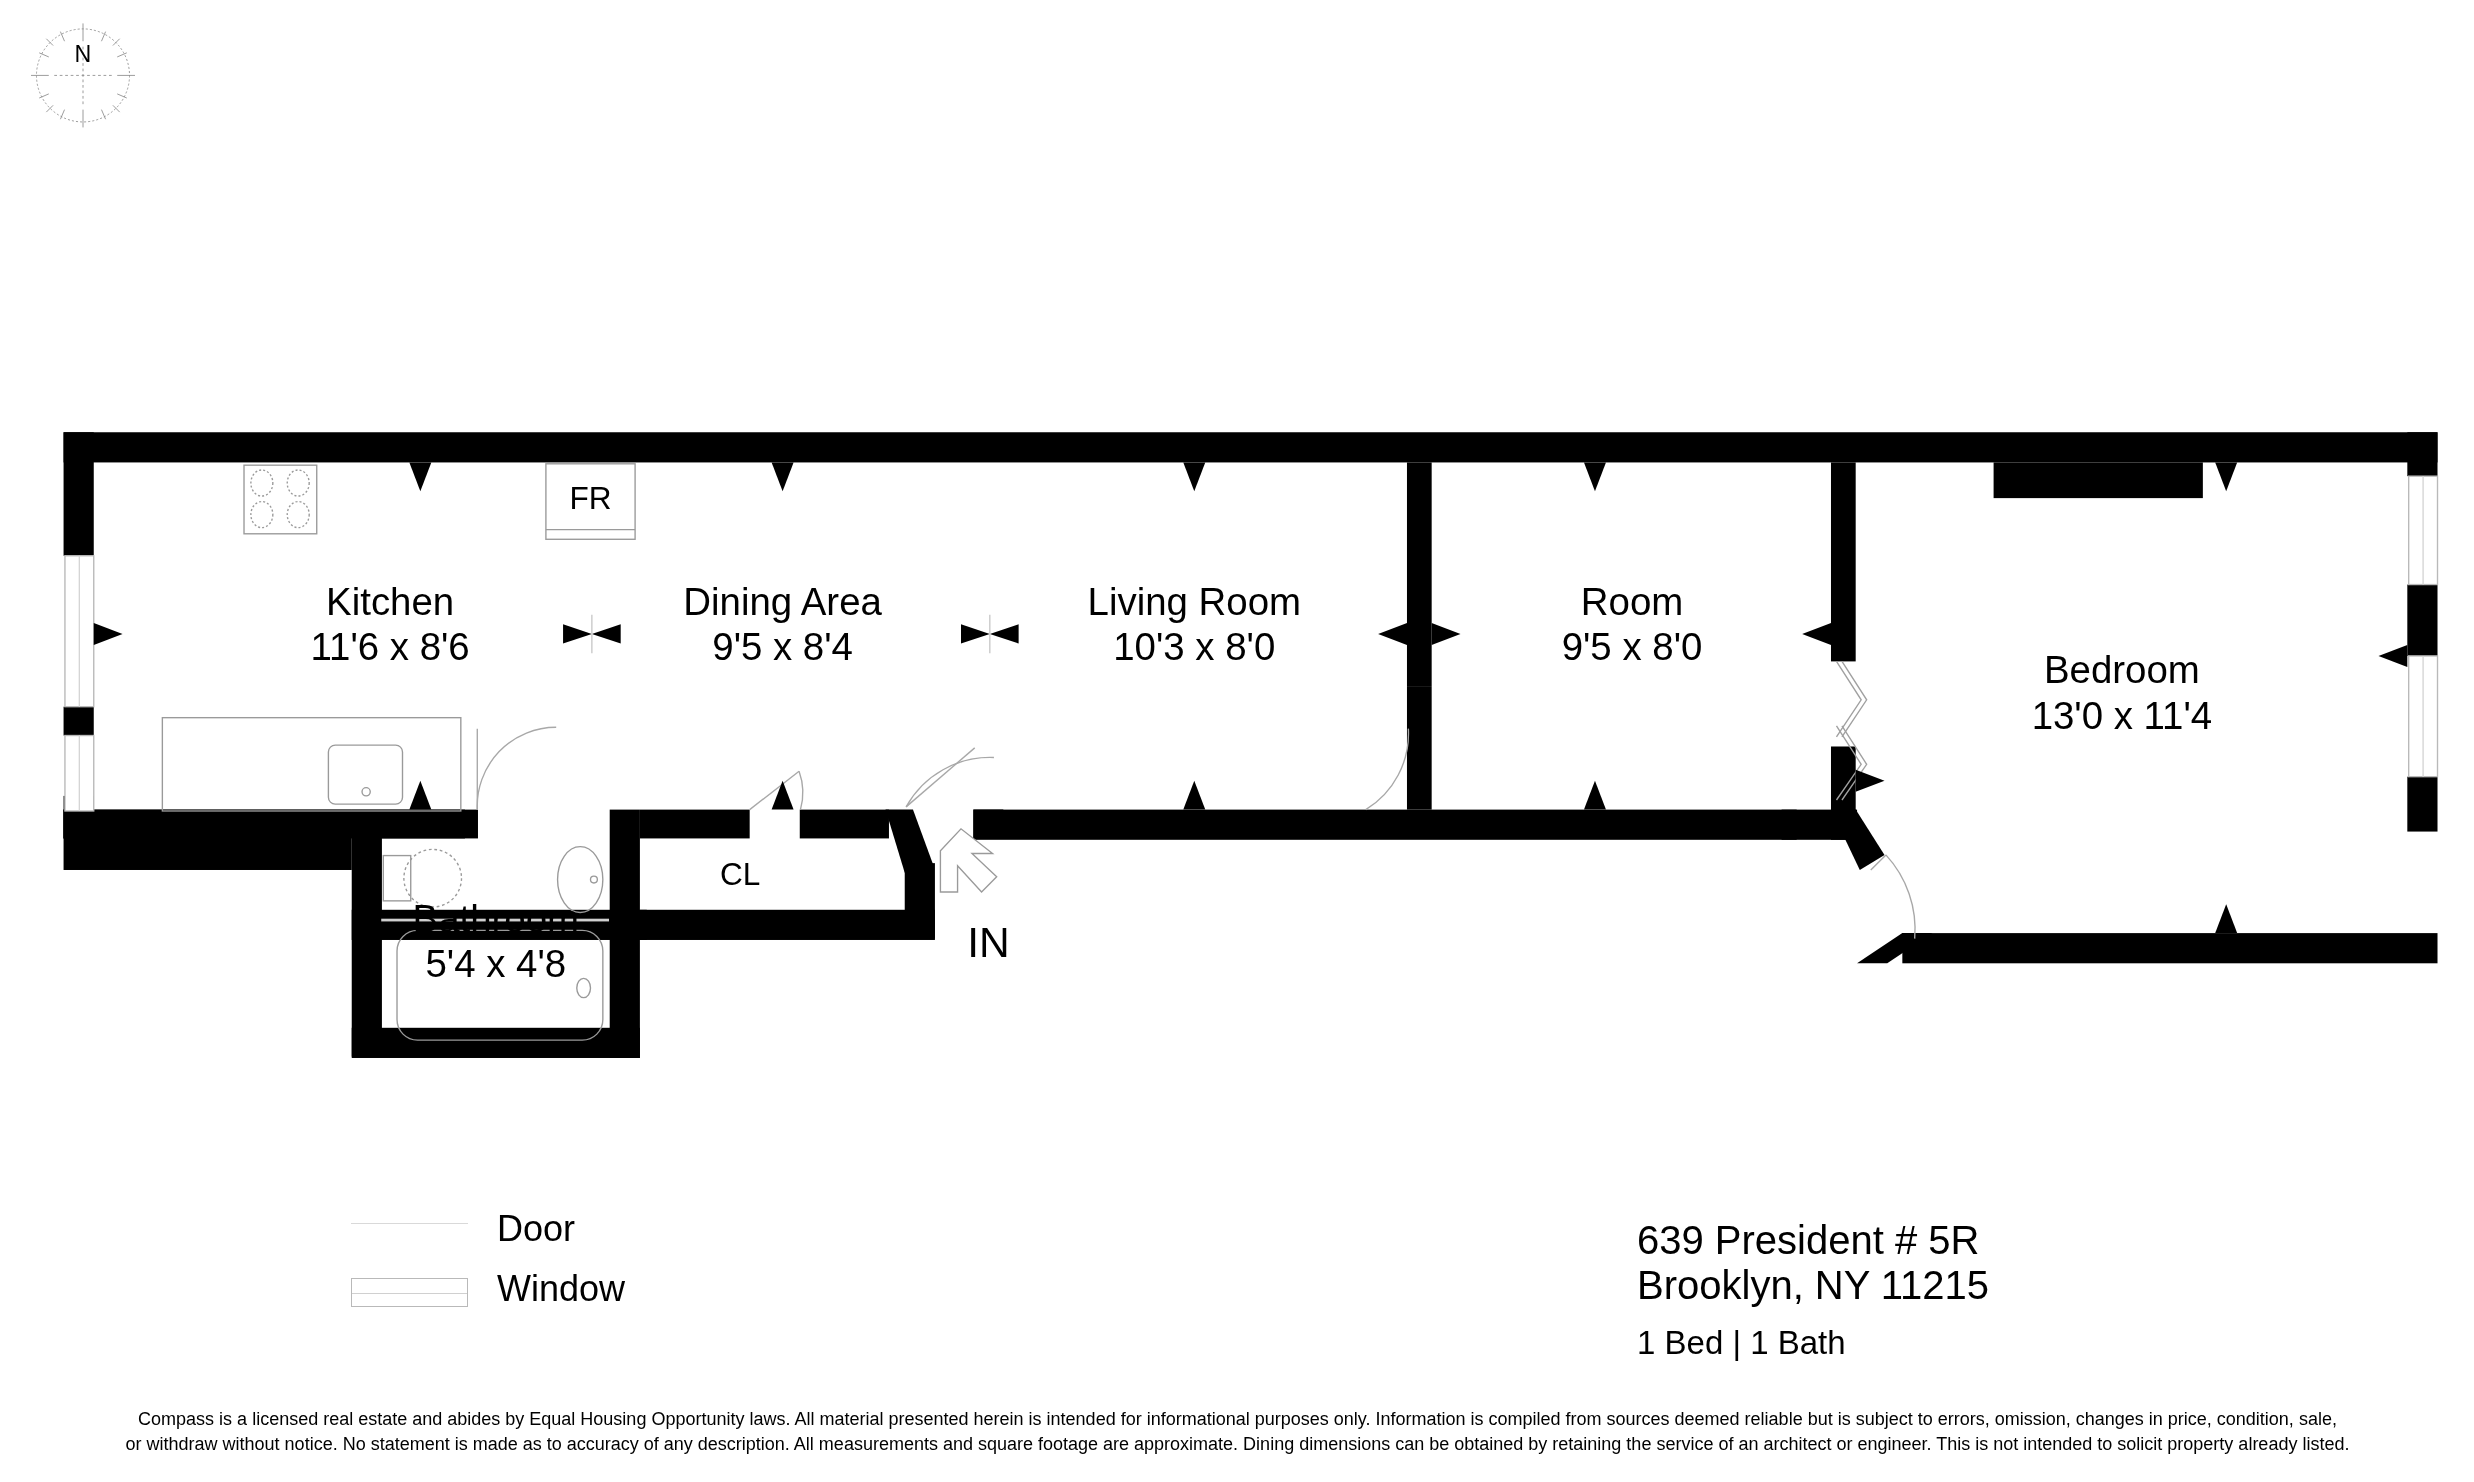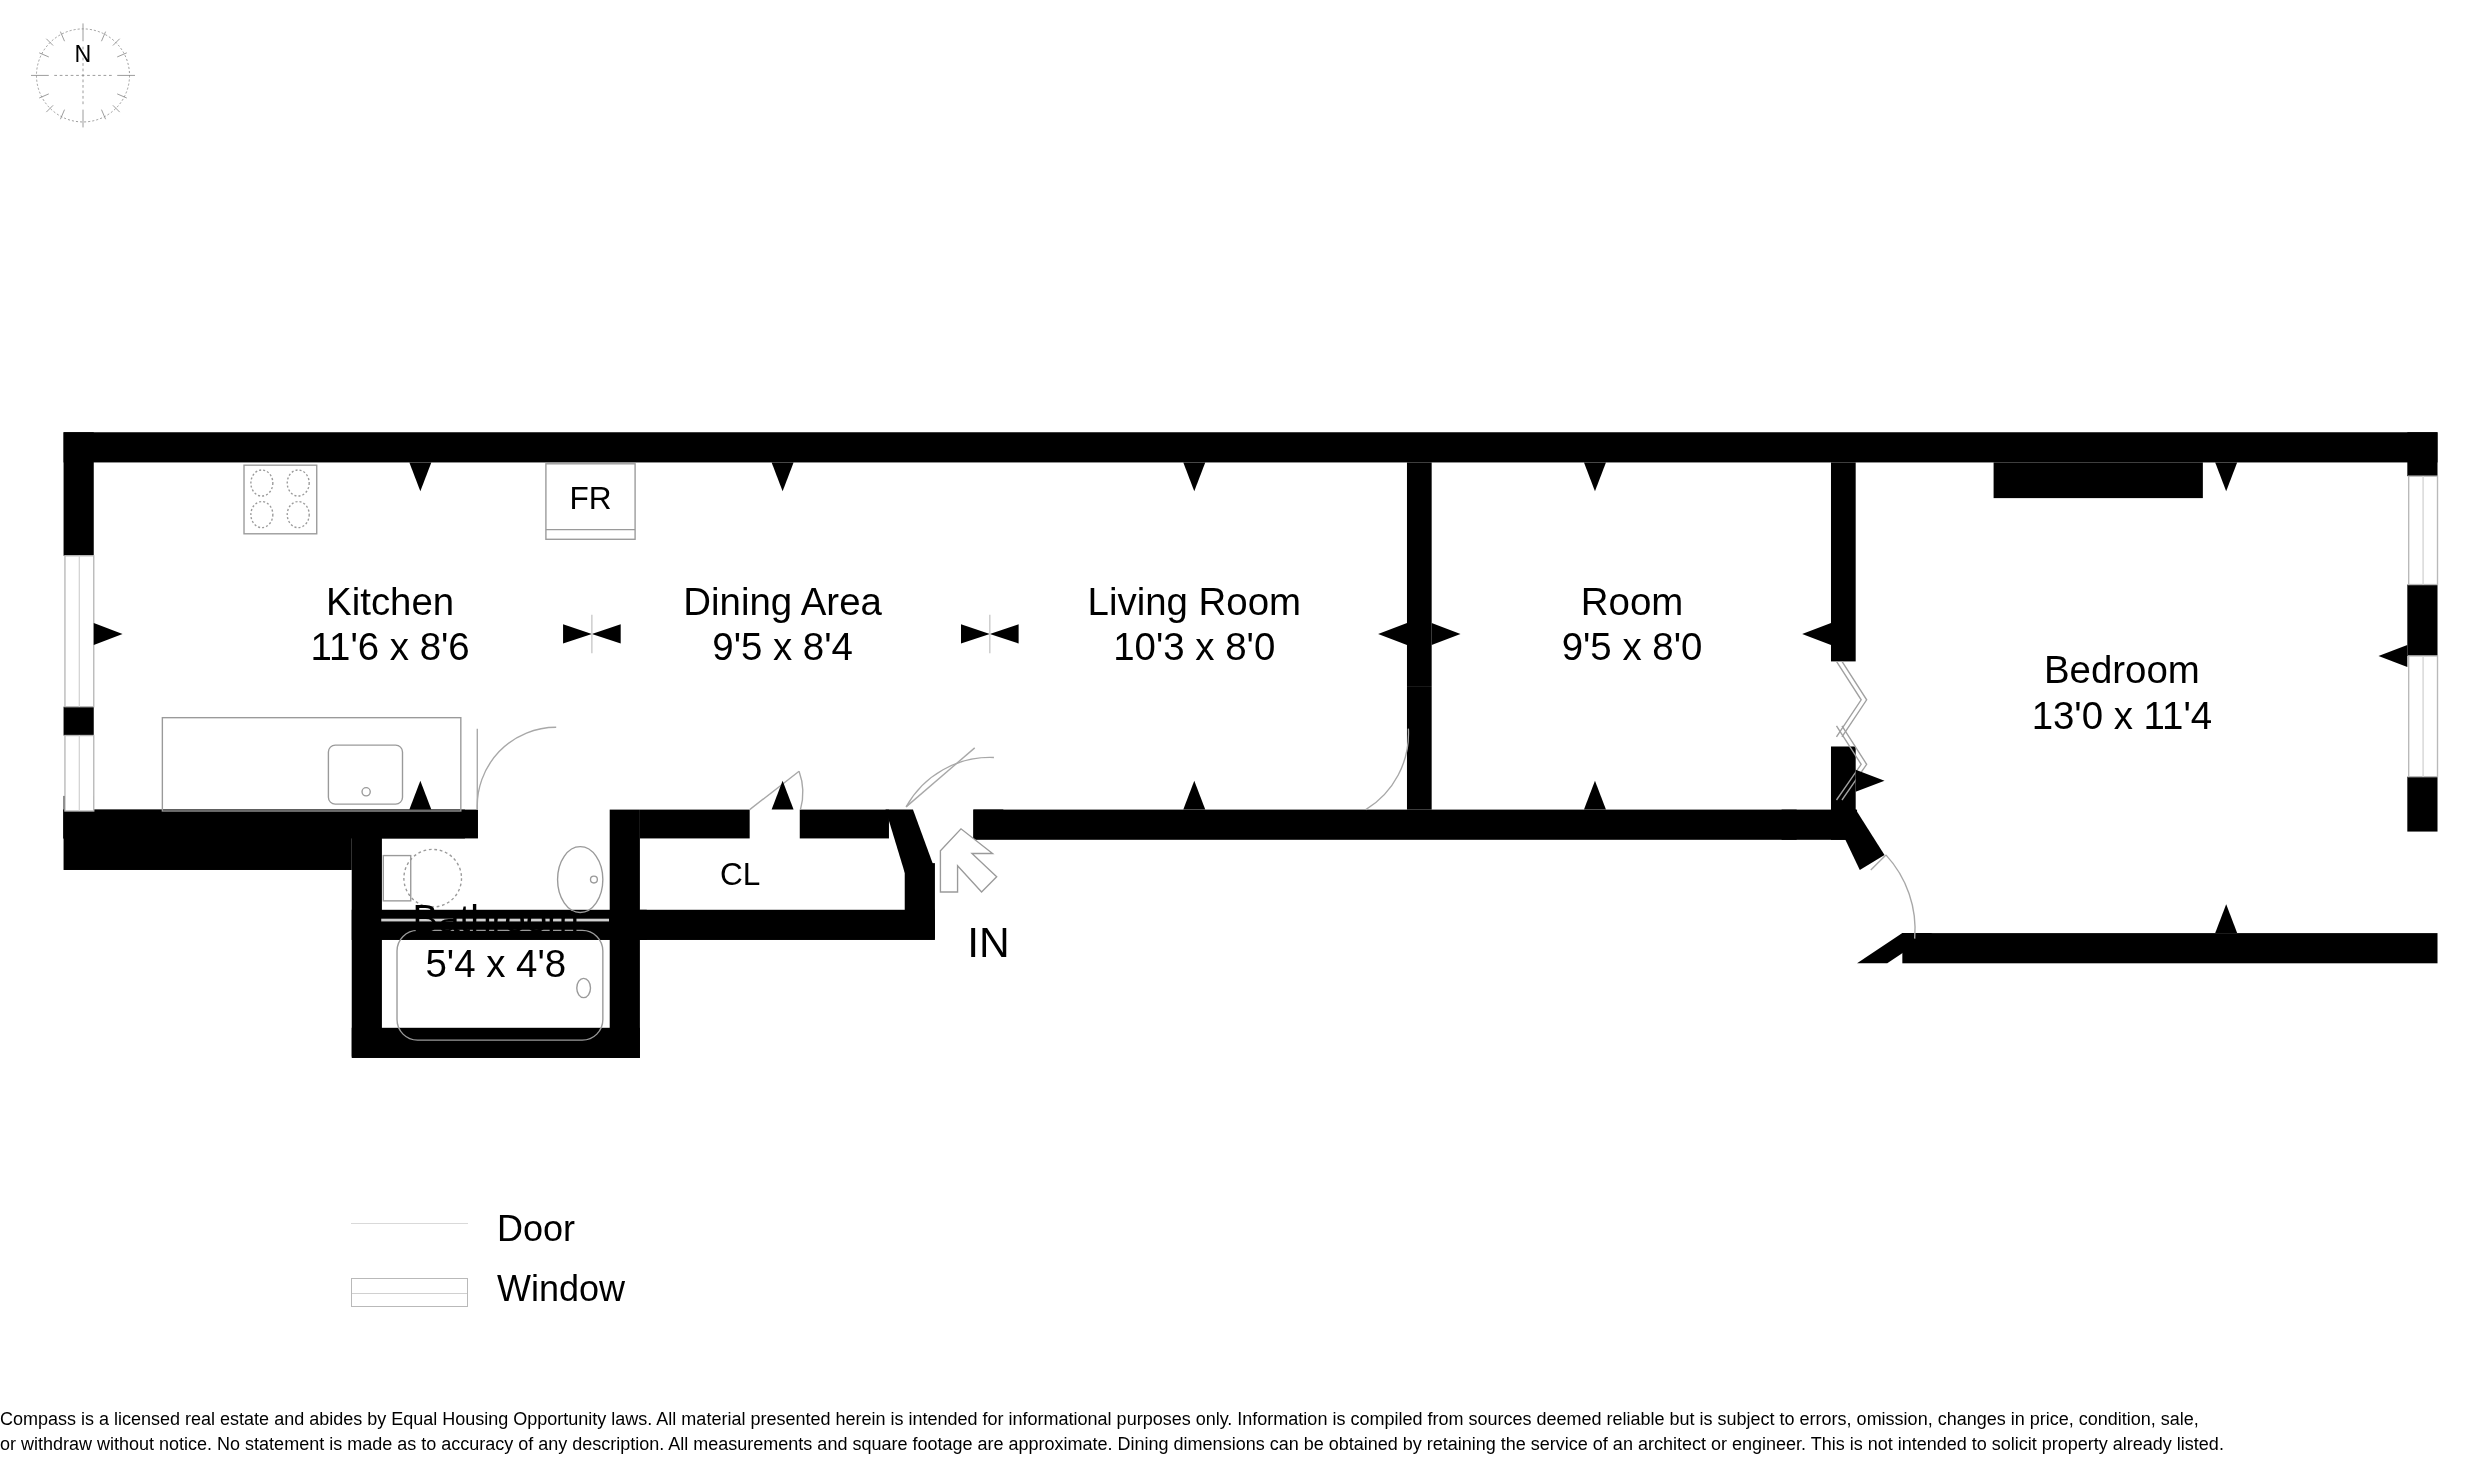--- a/index.html
+++ b/index.html
@@ -43,21 +43,21 @@
   .legend-label{font-size:36px;line-height:1;}
 
   
   #address-block{position:absolute;left:1637px;top:1218px;}
   #address-block .addr-line{font-size:40px;line-height:1.12;white-space:nowrap;}
   #address-block .beds-baths{font-size:33px;line-height:1;margin-top:18px;white-space:nowrap;}
 
   
   #disclaimer{
     position:absolute;left:0;top:1407px;width:2475px;
-    font-size:18px;line-height:1.38;
+    text-align:center;font-size:18px;line-height:1.38;
   }
   #disclaimer div{white-space:nowrap;}
 
   
   .rm-name{font-family:"Liberation Sans",sans-serif;font-size:56px;text-anchor:middle;fill:#000;}
   .rm-dim{font-family:"Liberation Sans",sans-serif;font-size:56px;text-anchor:middle;fill:#000;}
   .sm-lbl{font-family:"Liberation Sans",sans-serif;font-size:46px;text-anchor:middle;fill:#000;}
   .in-lbl{font-family:"Liberation Sans",sans-serif;font-size:62px;text-anchor:middle;fill:#000;}
   .n-lbl{font-family:"Liberation Sans",sans-serif;font-size:34px;text-anchor:middle;fill:#000;}
 </style>
@@ -275,20 +275,25 @@
     <div class="legend-row">
       <div class="legend-swatch sw-door"></div>
       <div class="legend-label">Door</div>
     </div>
     <div class="legend-row">
       <div class="legend-swatch sw-window"></div>
       <div class="legend-label">Window</div>
     </div>
   </div>
 
+  <div id="address-block">
+    <div class="addr-line">639 President # 5R</div>
+    <div class="addr-line">Brooklyn, NY 11215</div>
+    <div class="beds-baths">1 Bed | 1 Bath</div>
+  </div>
 
   <div id="disclaimer">
     <div>Compass is a licensed real estate and abides by Equal Housing Opportunity laws. All material presented herein is intended for informational purposes only. Information is compiled from sources deemed reliable but is subject to errors, omission, changes in price, condition, sale,</div>
     <div>or withdraw without notice. No statement is made as to accuracy of any description. All measurements and square footage are approximate. Dining dimensions can be obtained by retaining the service of an architect or engineer. This is not intended to solicit property already listed.</div>
   </div>
 
 </div>
 
 
 </body></html>

